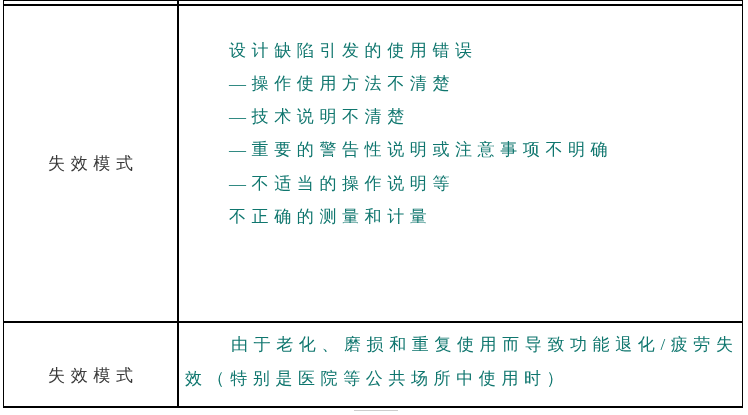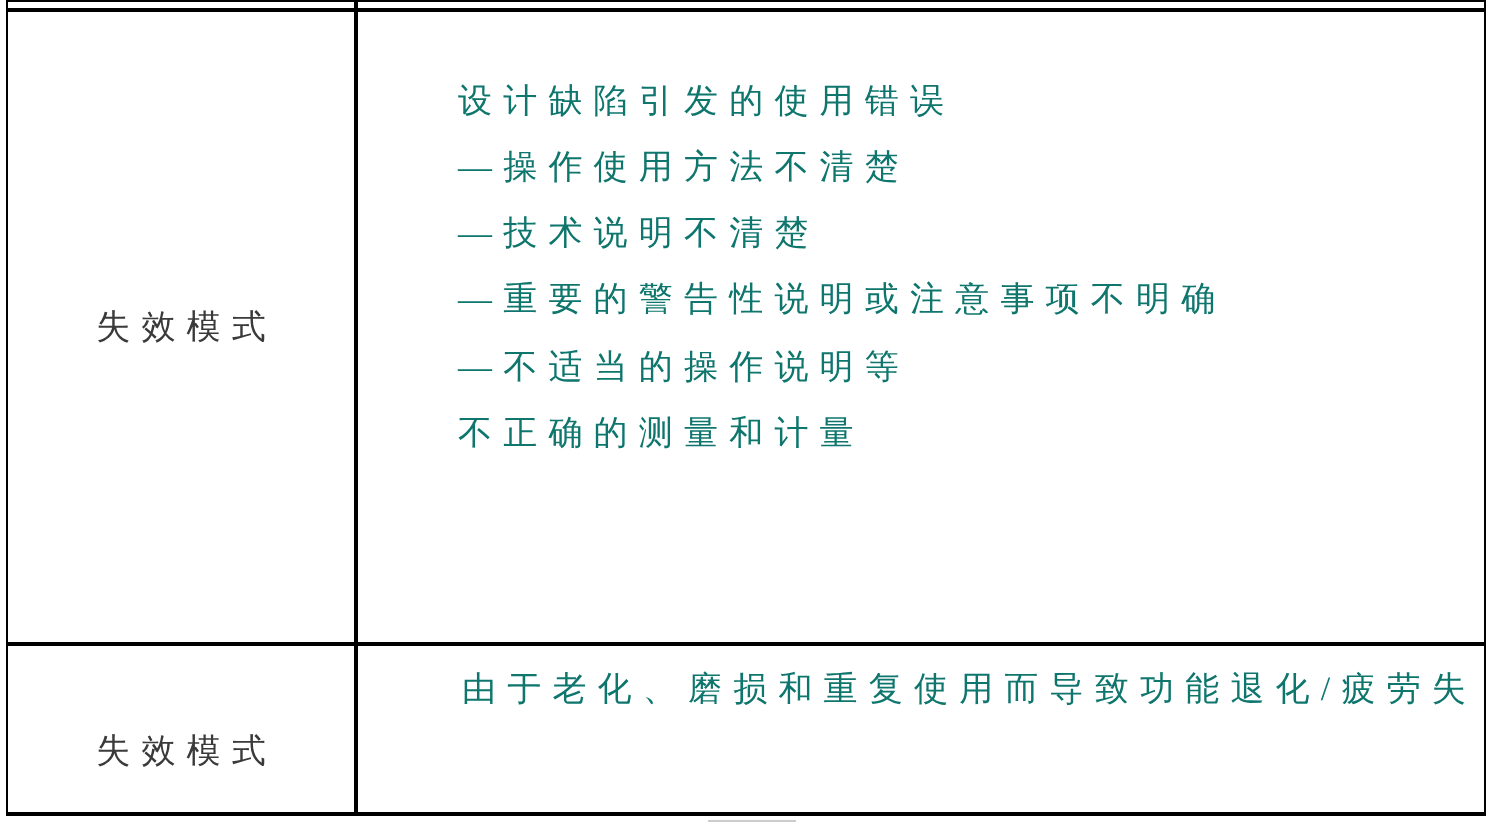--- a/index.html
+++ b/index.html
@@ -104,15 +104,16 @@
     <div class="tline">—重要的警告性说明或注意事项不明确</div>
     <div class="tline">—不适当的操作说明等</div>
     <div class="tline">不正确的测量和计量</div>
   </div>
 
   <div class="cell label-cell row2">
     <span>失效模式</span>
   </div>
   <div class="cell content-cell row2">
     <div class="tline first-indent">由于老化、磨损和重复使用而导致功能退化/疲劳失</div>
+    <div class="tline">效（特别是医院等公共场所中使用时）</div>
   </div>
 
 </div>
 
 </body></html>

